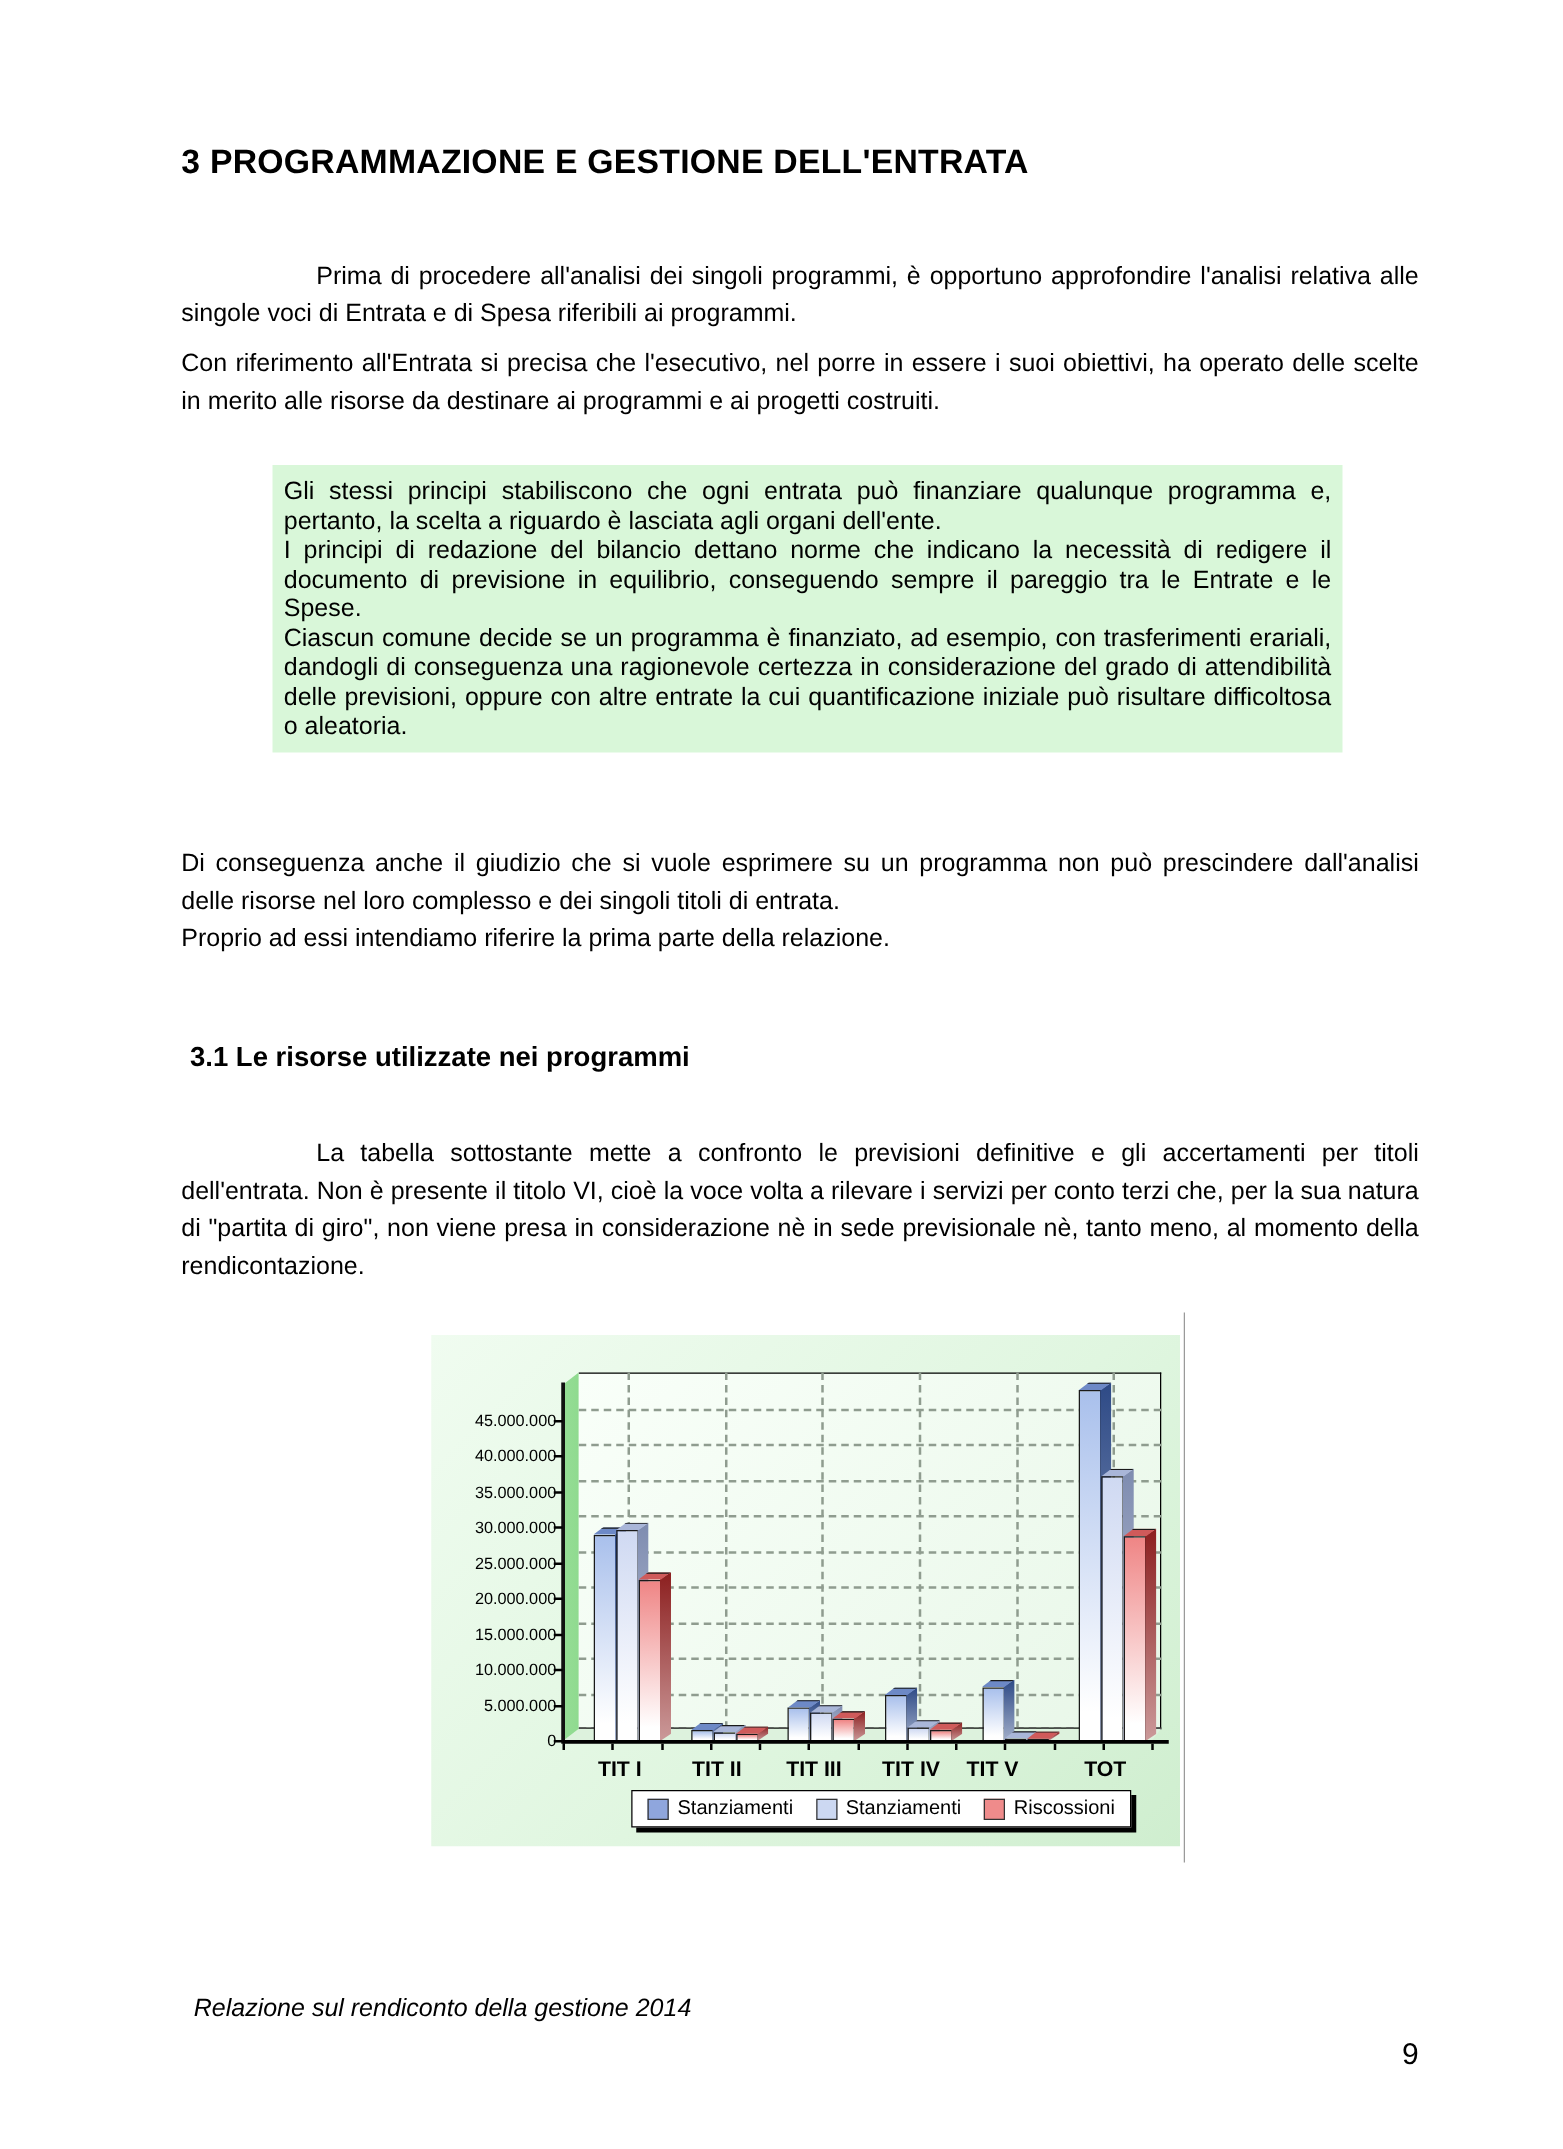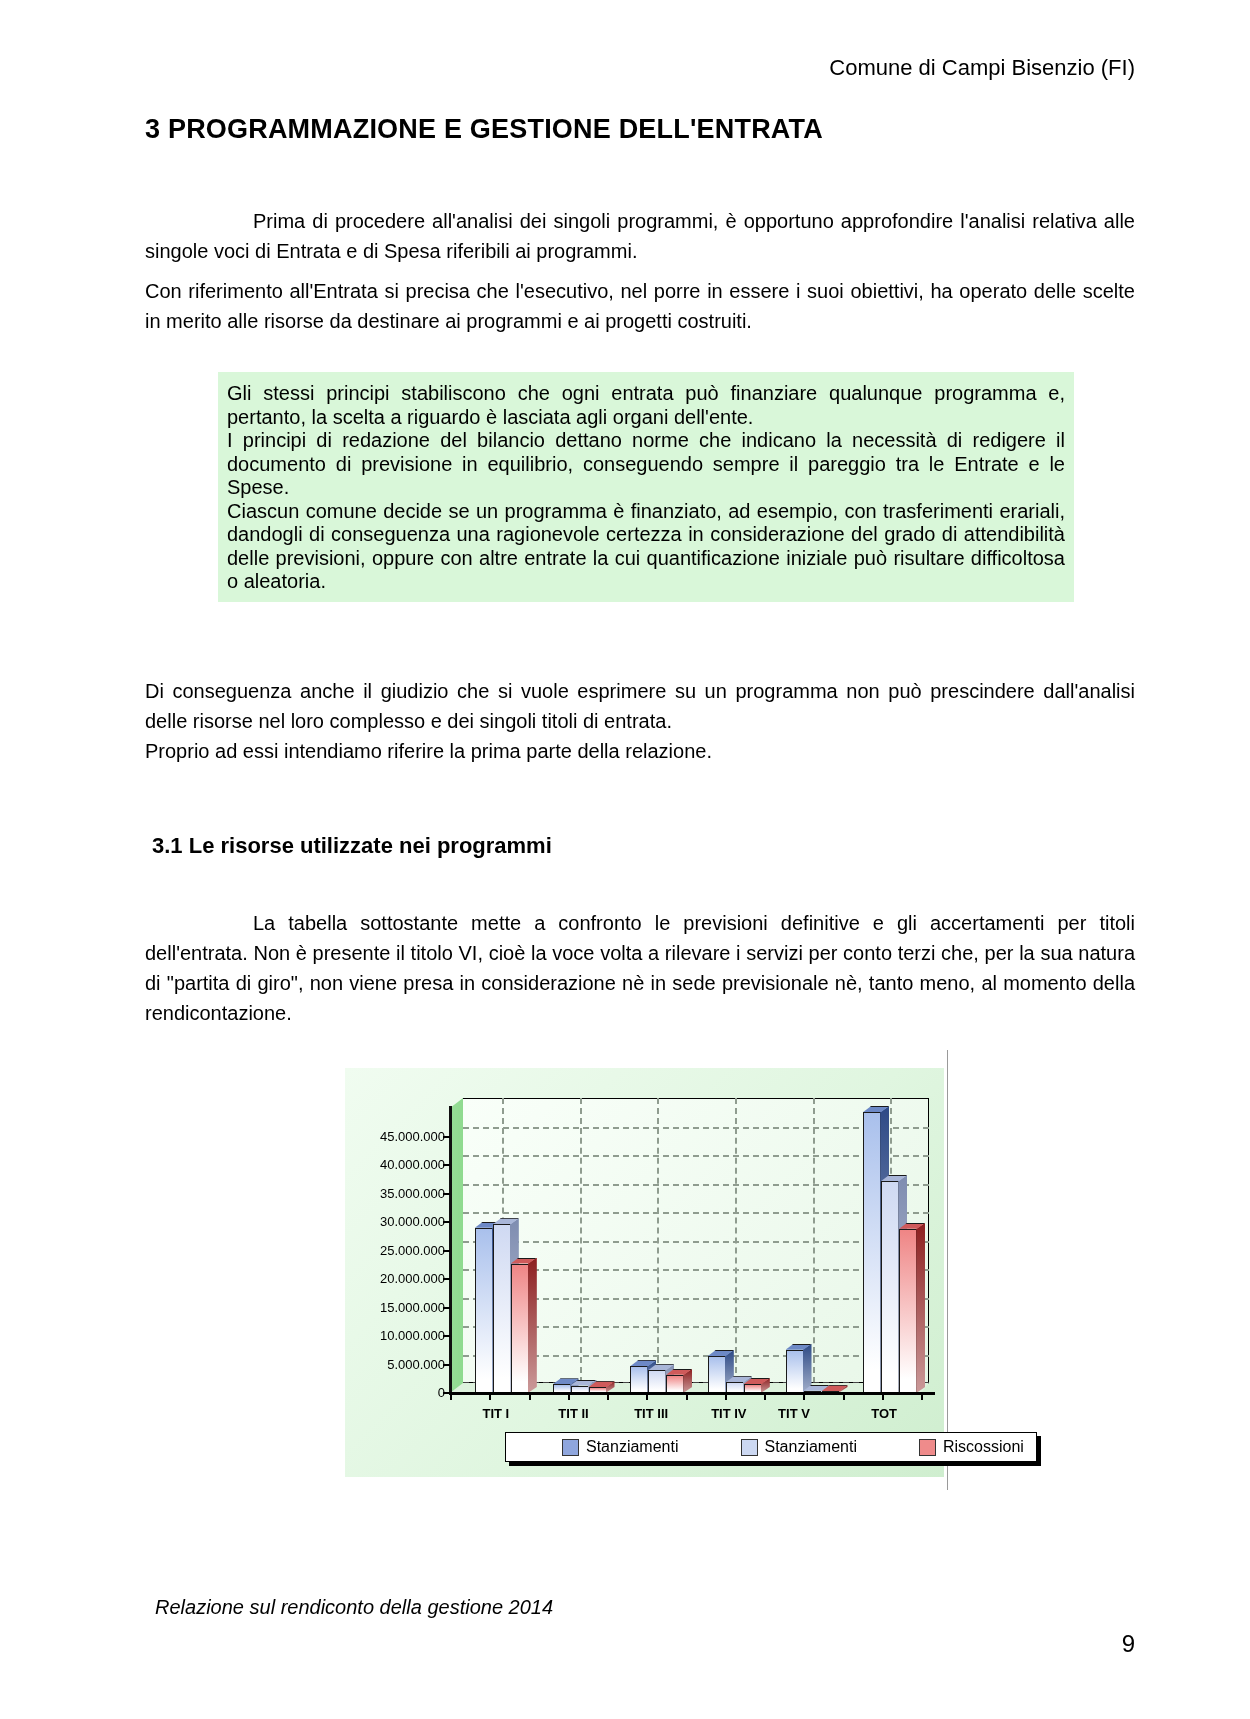--- a/index.html
+++ b/index.html
@@ -31,37 +31,36 @@
     background:linear-gradient(135deg,#f0fcf0 0%,#e0f6e0 55%,#cfeecf 100%);
     font-family:"Liberation Sans","DejaVu Sans",sans-serif;
   }
   .chart-panel div{position:absolute;}
   .plot-back{background:linear-gradient(135deg,#f9fff9,#e8f7e8);border-top:1px solid #000;border-right:1px solid #000;border-bottom:1px solid #000;box-sizing:border-box;}
   .grid-h{border-top:2px dashed #8f9c8f;}
   .grid-v{border-left:2px dashed #8f9c8f;}
   .zero-line{border-top:2px dashed #444;}
   .axis-y-label{font-size:13px;text-align:right;color:#000;}
   .axis-tick{background:#000;}
-  .cat-label{font-size:13px;font-weight:bold;text-align:center;}
+  .cat-label{font-size:17px;font-weight:bold;text-align:center;}
   .baseline{background:#000;}
   .legend-box{
     display:flex;align-items:center;gap:18px;background:#fff;border:1px solid #000;
     box-shadow:4px 4px 0 0 #000;padding:5px 12px;font-size:16px;
   }
-  .legend-item{display:flex;align-items:center;gap:7px;position:static !important;margin-left:44px;}
+  .legend-item{display:flex;align-items:center;gap:7px;position:static !important;}
   .legend-swatch{width:15px;height:15px;border:1px solid #333;position:static !important;}
   .doc-footer{position:absolute;top:1596px;left:155px;font-size:20px;font-style:italic;}
   .page-number{position:absolute;top:1630px;left:145px;width:990px;text-align:right;font-size:24px;}
 </style>
 </head>
 <body>
 
 <div class="page">
 
-  <div class="doc-header">Comune di Campi Bisenzio (FI)</div>
 
   <div class="doc-title">3 PROGRAMMAZIONE E GESTIONE DELL'ENTRATA</div>
 
   <p class="para indent p1">Prima di procedere all'analisi dei singoli programmi, è opportuno approfondire l'analisi relativa alle singole voci di Entrata e di Spesa riferibili ai programmi.</p>
 
   <p class="para p2">Con riferimento all'Entrata si precisa che l'esecutivo, nel porre in essere i suoi obiettivi, ha operato delle scelte in merito alle risorse da destinare ai programmi e ai progetti costruiti.</p>
 
   <div class="highlight-box" style="background: rgb(217, 247, 217);">
     <p>Gli stessi principi stabiliscono che ogni entrata può finanziare qualunque programma e, pertanto, la scelta a riguardo è lasciata agli organi dell'ente.</p>
     <p>I principi di redazione del bilancio dettano norme che indicano la necessità di redigere il documento di previsione in equilibrio, conseguendo sempre il pareggio tra le Entrate e le Spese.</p>

